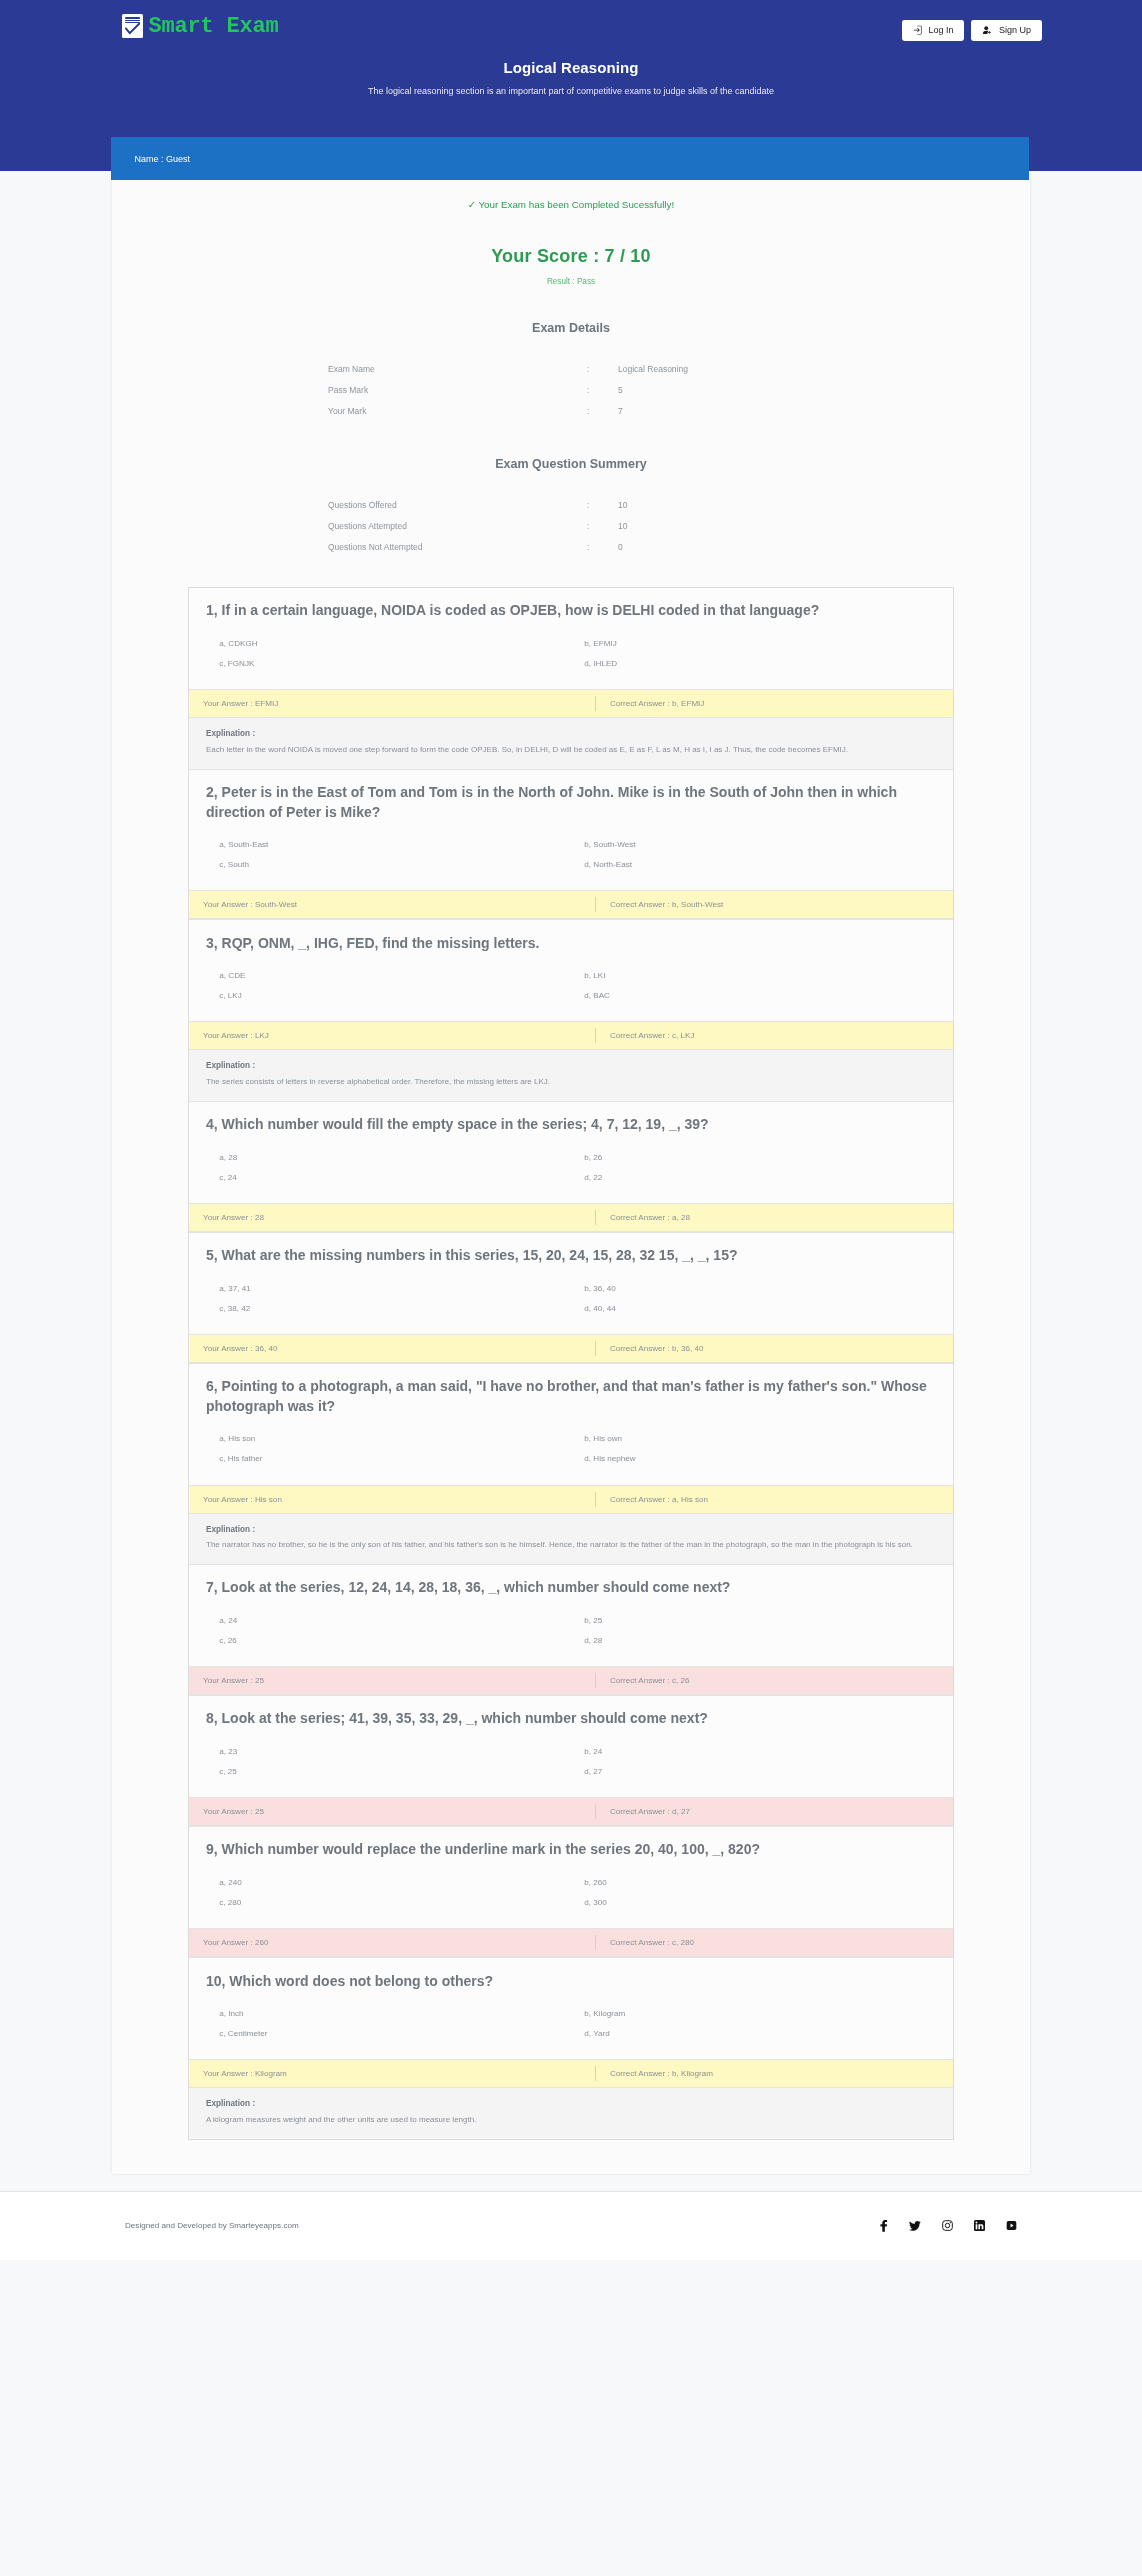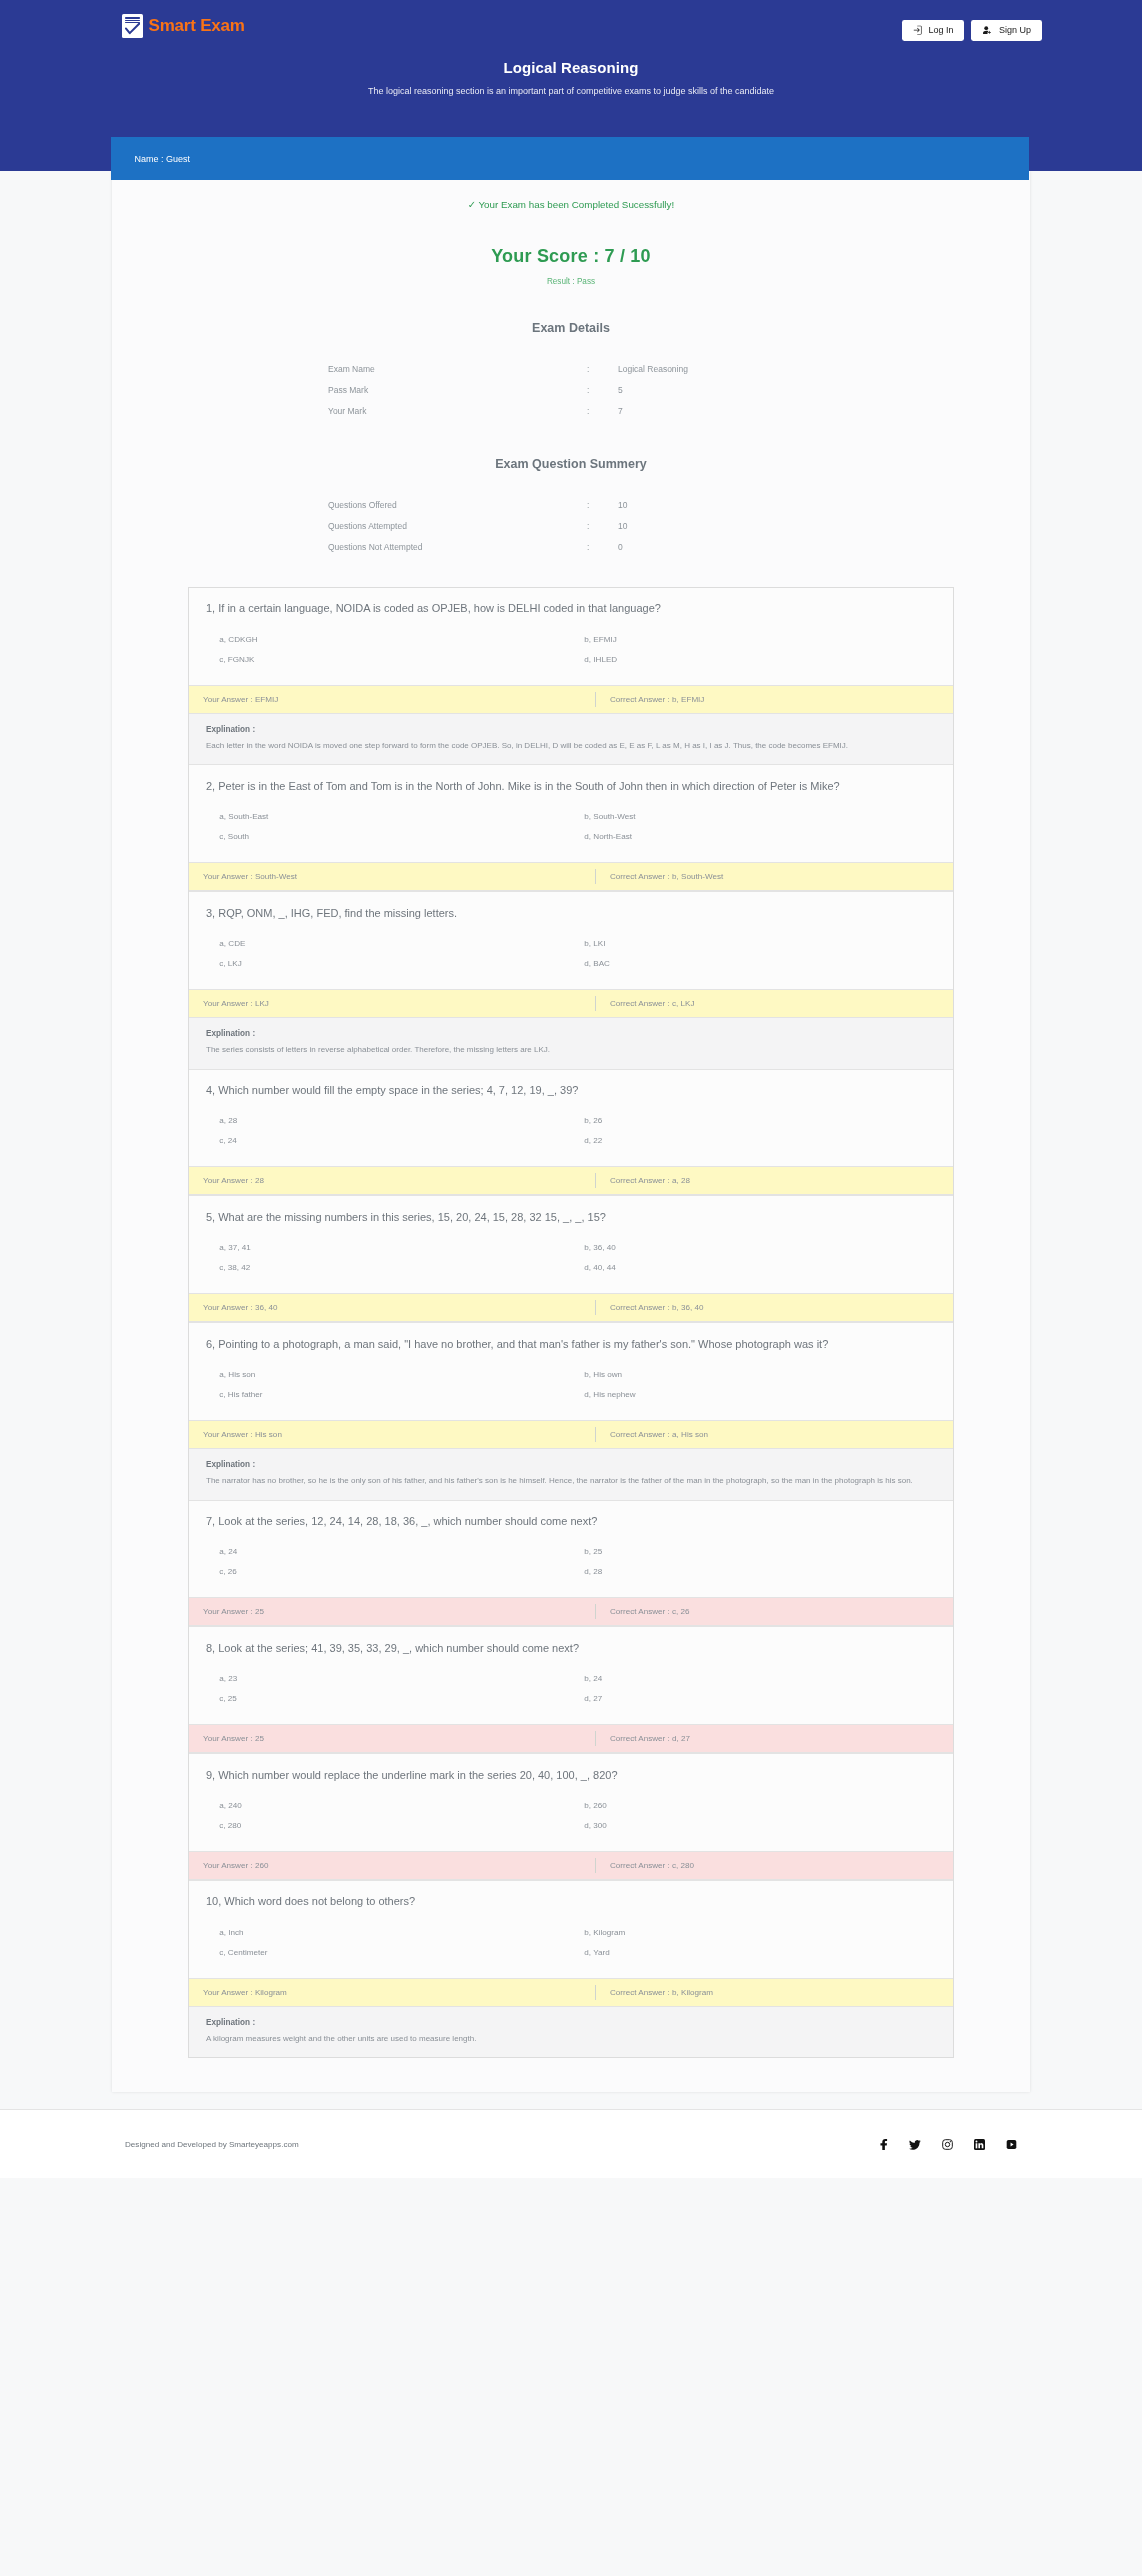--- a/index.html
+++ b/index.html
@@ -51,25 +51,26 @@
     margin-bottom: 1.2px;
     border-radius: 0.8px;
   }
   .brand-logo .check {
     position: absolute;
     left: 3.1px; bottom: 3.1px;
     width: 15px; height: 12.5px;
     color: #2b3a94;
   }
   .brand-name {
-    color: #f97316;
-    font-size: 17px;
+    color: #22c55e;
+    font-size: 22px;
     font-weight: bold;
     letter-spacing: -0.2px;
     white-space: nowrap;
+    font-family: Liberation Mono, monospace;
   }
   .nav-buttons { display: flex; gap: 7px; margin-top: 8px; }
   .nav-btn {
     background: #ffffff;
     border: none;
     border-radius: 2.4px;
     padding: 5.5px 11px;
     font-size: 9px;
     color: #1a1a1a;
     display: flex;
@@ -179,22 +180,22 @@
     width: 766px;
     margin: 30px auto 0 auto;
     border: 0.8px solid #dcdcdc;
     background: #ffffff;
   }
   .q-block { border-bottom: 0.8px solid #e3e3e3; }
   .q-block:last-child { border-bottom: none; }
   .q-body { padding: 13.3px 17px 15.7px 17px; background: #fcfcfc; }
   .q-text {
     color: #6e757c;
-    font-size: 11px;
-    font-weight: normal;
+    font-size: 14px;
+    font-weight: bold;
     line-height: 1.4;
   }
   .options {
     display: flex;
     flex-wrap: wrap;
     margin-top: 12.5px;
   }
   .option {
     width: 50%;
     color: #8a9097;

